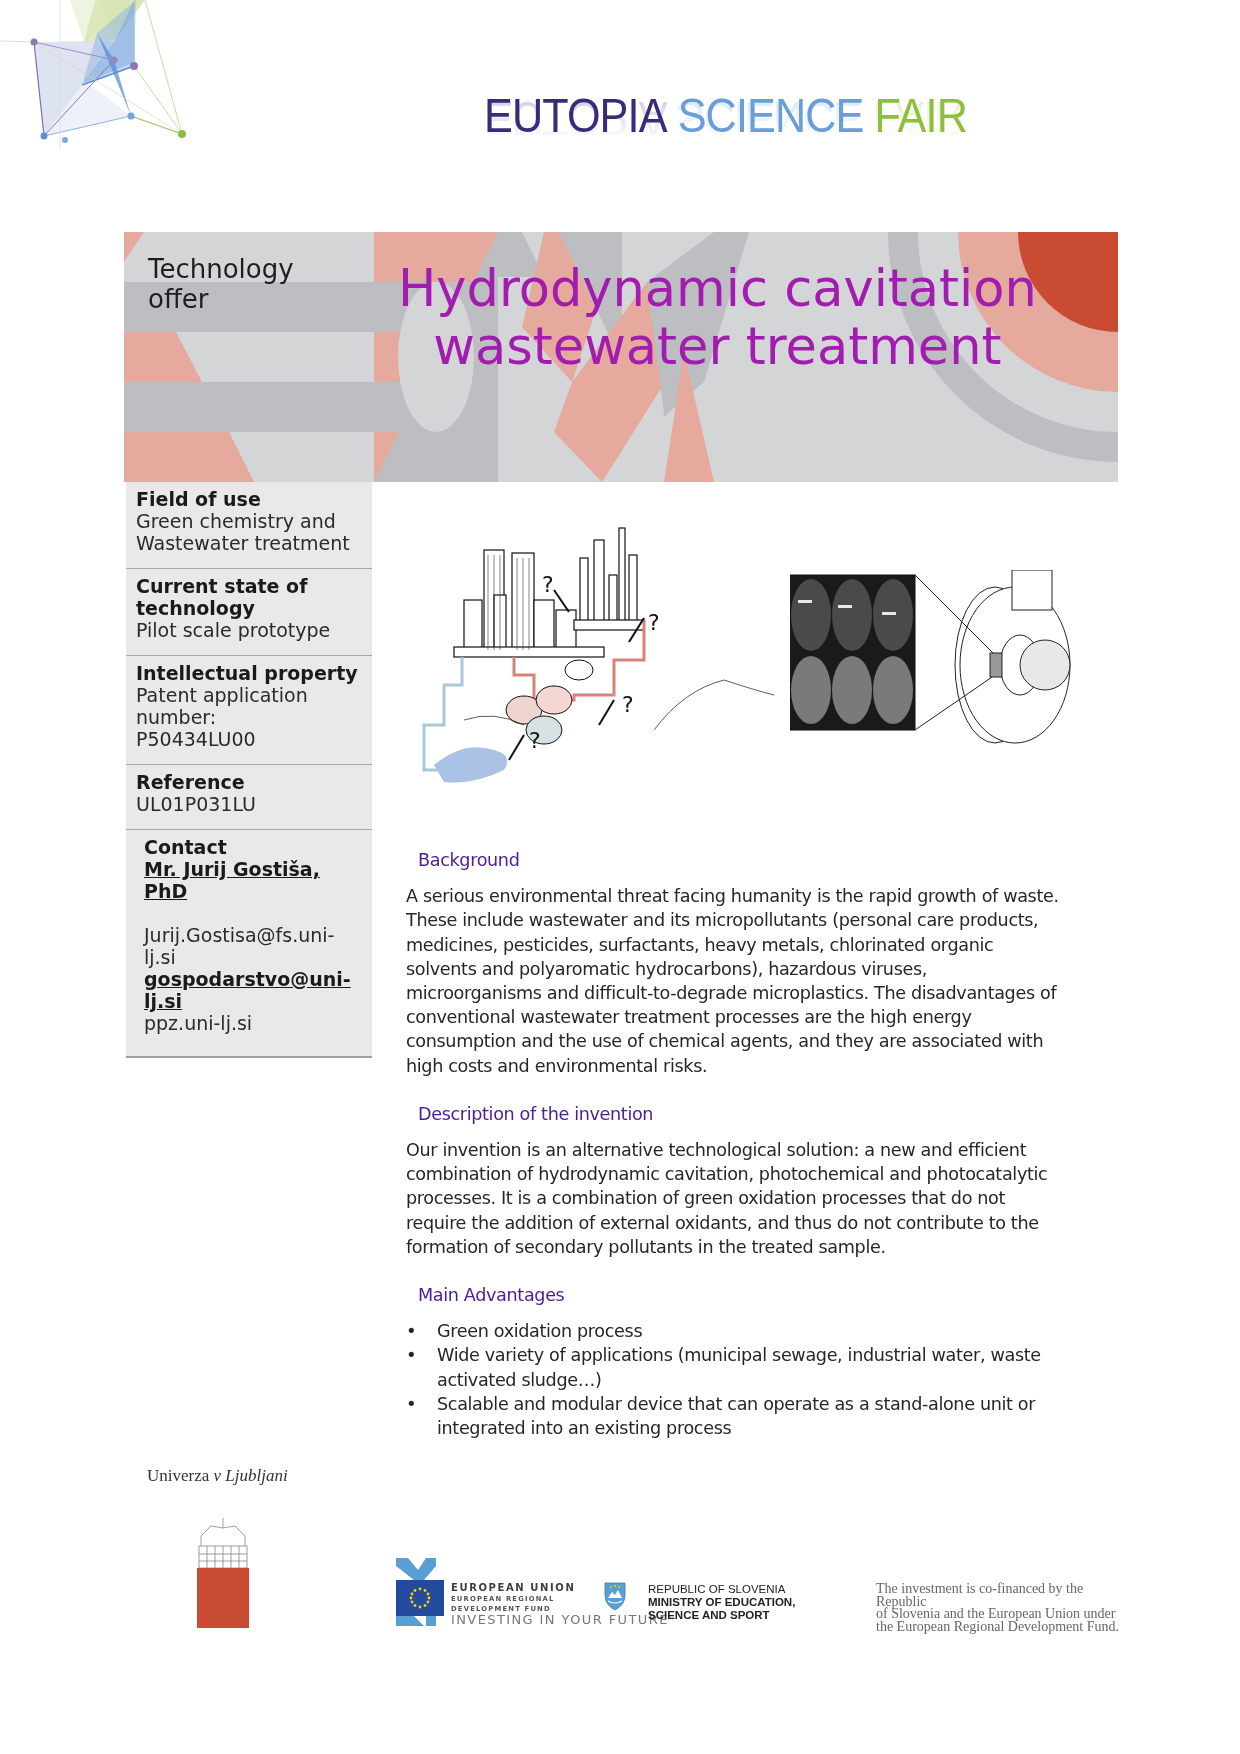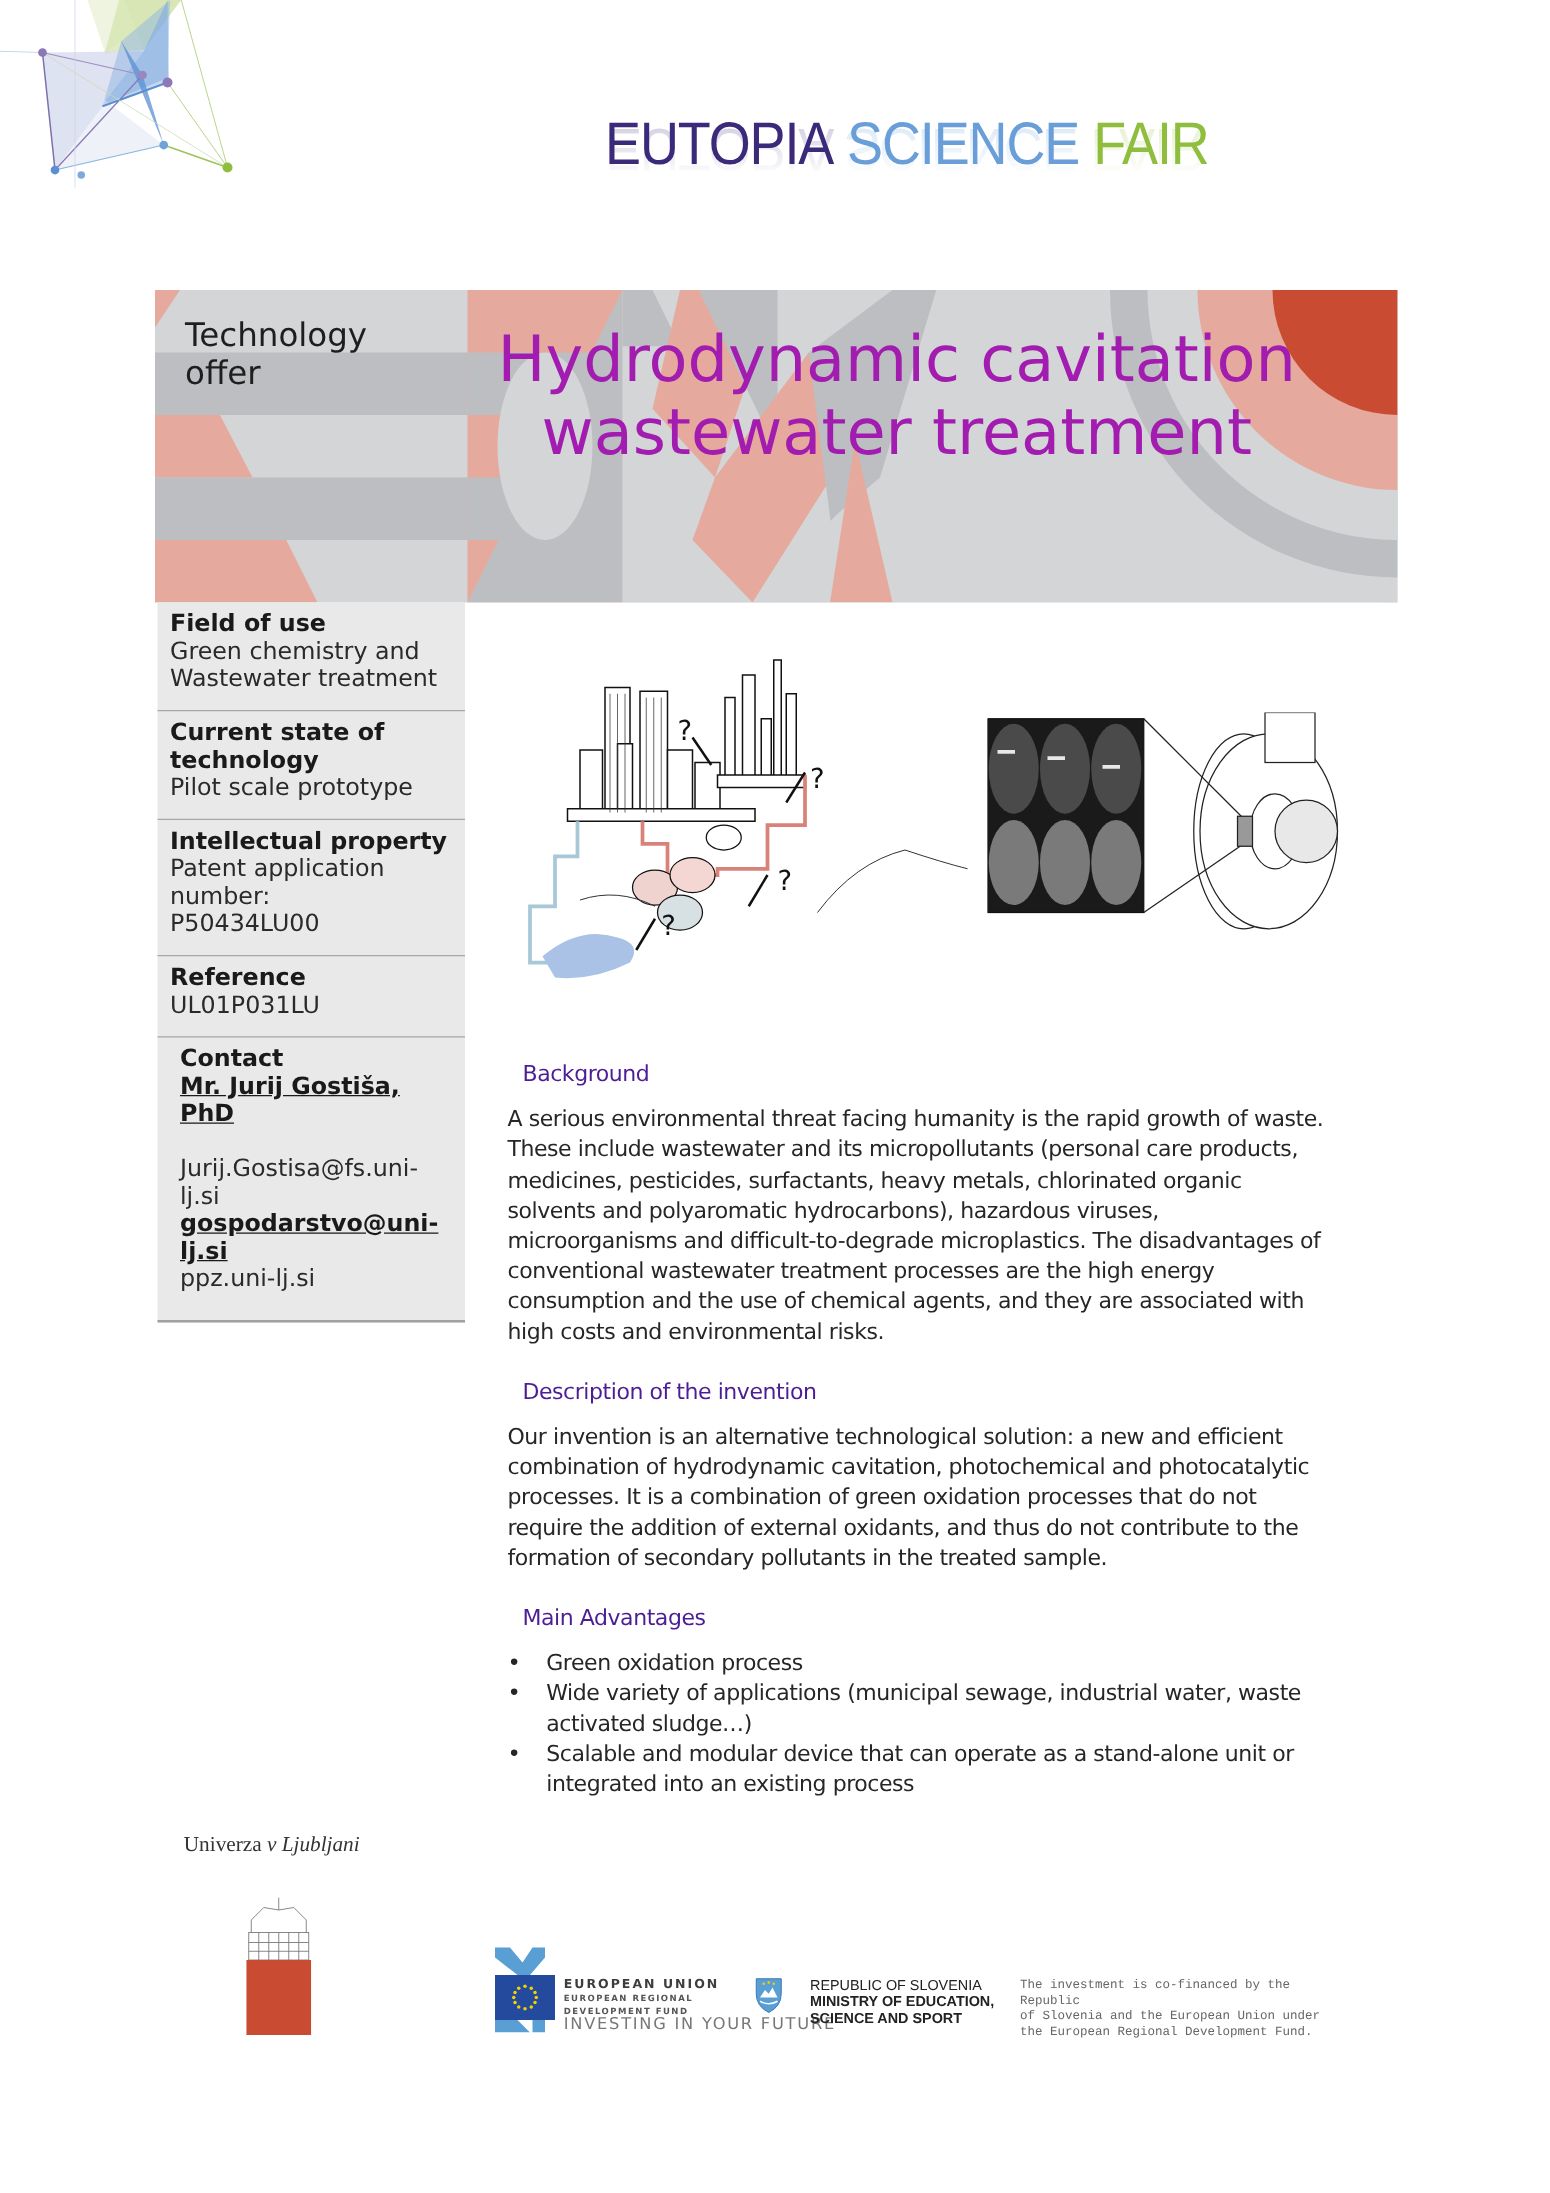--- a/index.html
+++ b/index.html
@@ -51,21 +51,21 @@
   .uni-logo { position: absolute; left: 197px; top: 1518px; width: 52px; height: 110px; }
   .eu-logo { position: absolute; left: 396px; top: 1556px; width: 180px; height: 70px; }
   .eu-text { position: absolute; left: 451px; top: 1583px; font-family: "DejaVu Sans", sans-serif; color: #444; line-height: 10.5px; }
   .eu-text .t1 { font-size: 10px; letter-spacing: 1.6px; font-weight: bold; color: #3d3d3d; }
   .eu-text .t2 { font-size: 6.8px; letter-spacing: 1.2px; font-weight: bold; color: #555; }
   .eu-text .t3 { font-size: 13px; letter-spacing: 1.4px; color: #777; text-align: right; }
   .si-logo { position: absolute; left: 604px; top: 1581px; width: 22px; height: 30px; }
   .si-text { position: absolute; left: 648px; top: 1583px; font-family: "Liberation Sans", sans-serif; color: #222; line-height: 13px; }
   .si-text .a { font-size: 11.5px; }
   .si-text .b { font-size: 11.5px; font-weight: bold; }
-  .cofin { position: absolute; left: 816px; top: 1583px; width: 250px; font-family: Liberation Mono, monospace; font-size: 10px; line-height: 12.6px; color: #666; }
+  .cofin { position: absolute; left: 876px; top: 1583px; width: 250px; font-family: Liberation Serif, serif; font-size: 14px; line-height: 12.6px; color: #666; }
 </style>
 </head>
 <body>
 
 <svg class="net-graphic" viewBox="0 0 460 160">
   <polygon points="95,0 145,0 115,40 84,42" fill="#c9dd9b" opacity="0.7"></polygon>
   <polygon points="84,42 115,40 100,0 70,0" fill="#e4eccd" opacity="0.6"></polygon>
   <polygon points="84,42 96,0 145,0 96,33" fill="#d7e6b2" opacity="0.6"></polygon>
   <polygon points="34,42 115,41 44,136" fill="#c4cbe6" opacity="0.55"></polygon>
   <polygon points="115,41 134,0 135,62 82,84" fill="#6f9fd8" opacity="0.55"></polygon>

